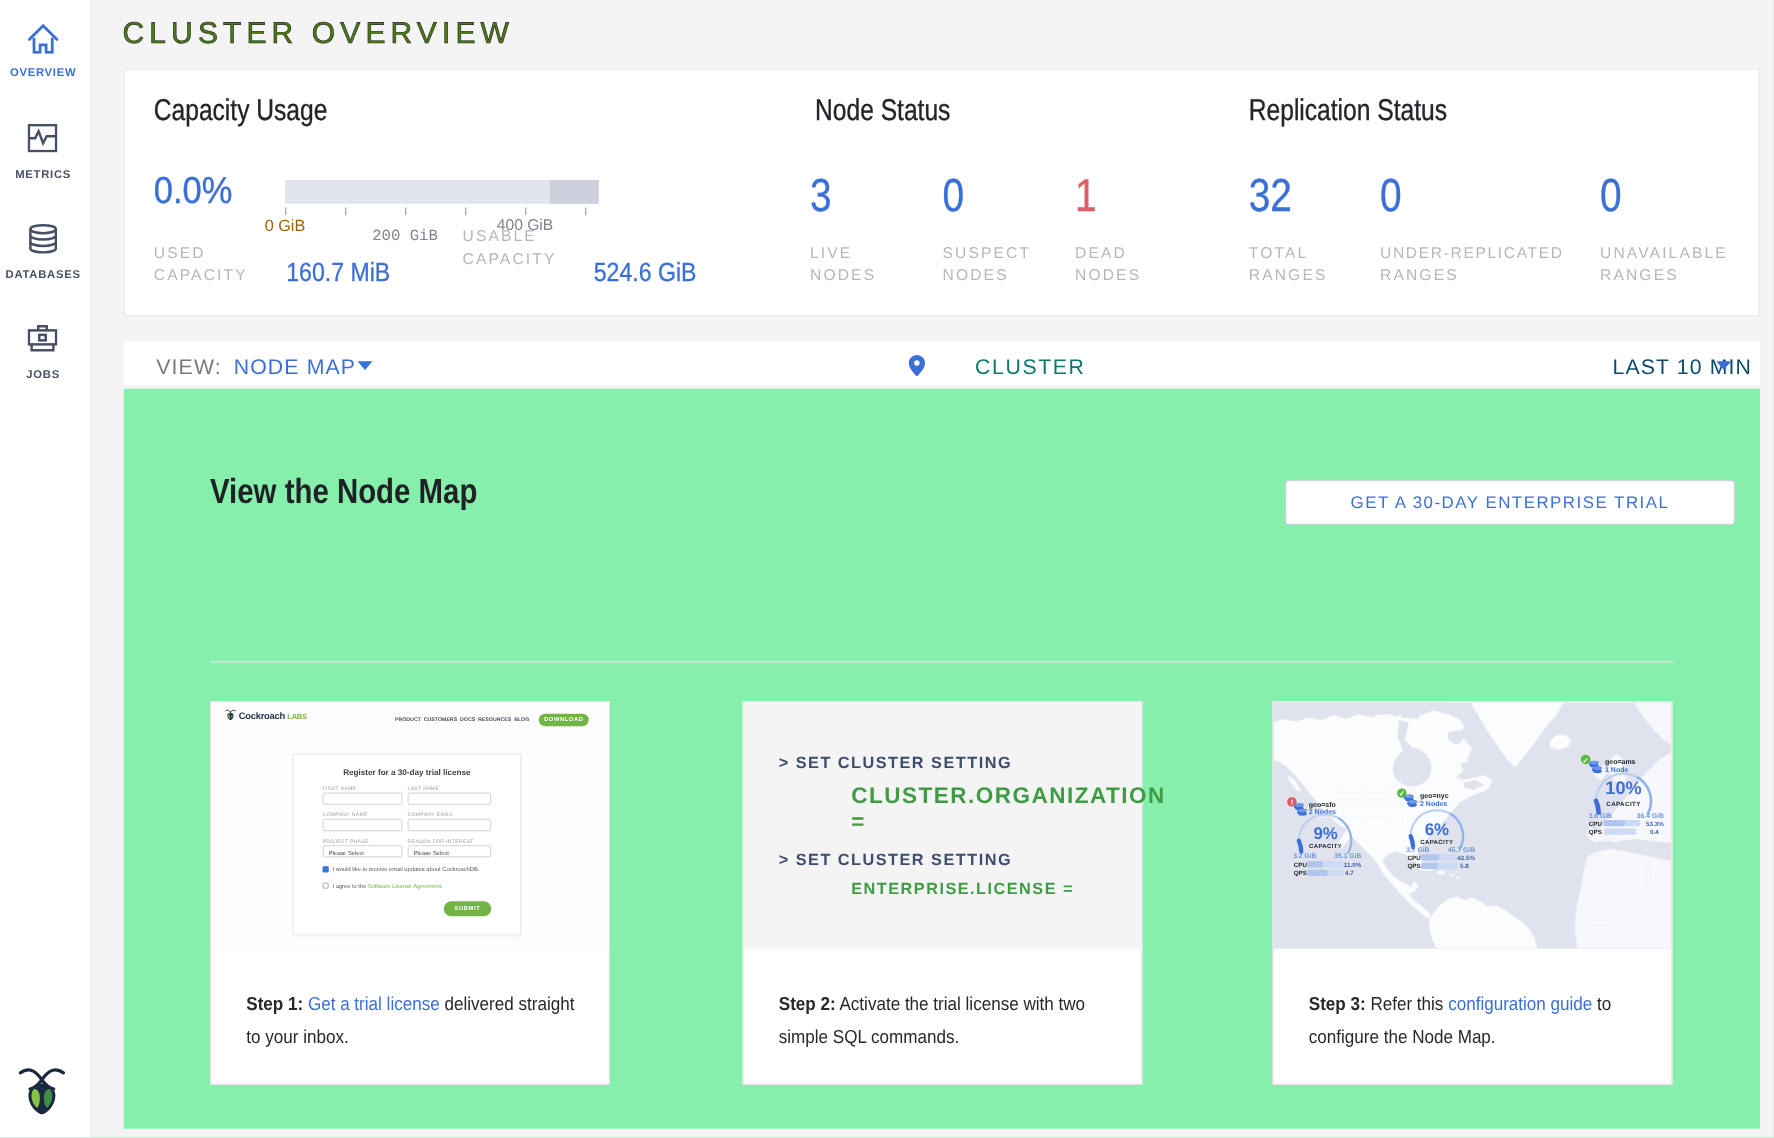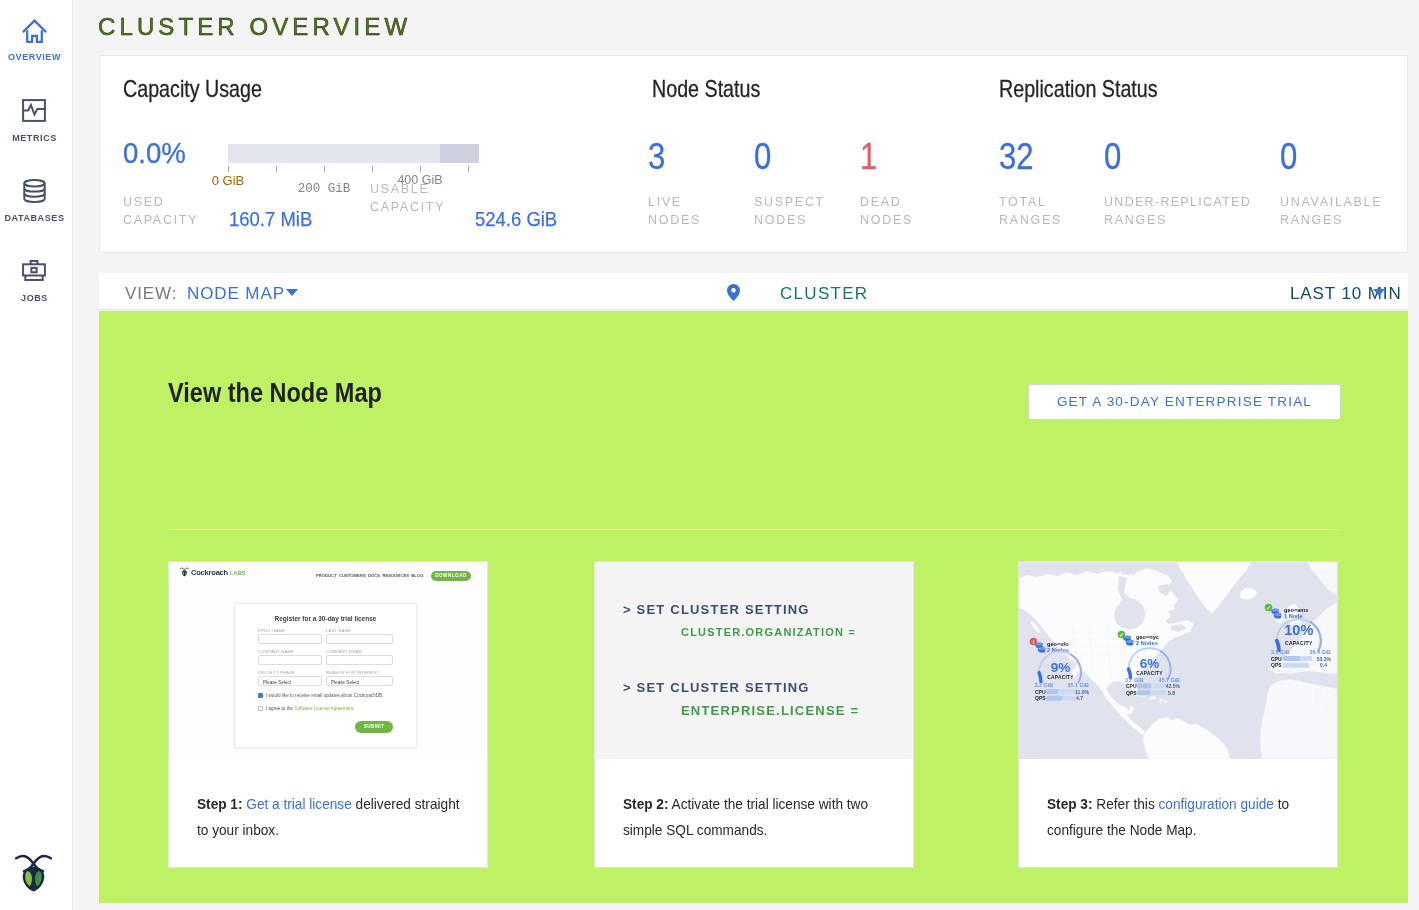--- a/index.html
+++ b/index.html
@@ -21,25 +21,25 @@
 .bignum { position:absolute; font-size:37px; line-height:37px; color:#3b6fd8; transform:scaleX(0.84); transform-origin:left top; -webkit-text-stroke:0.3px currentColor; }
 .pct { position:absolute; font-size:30px; line-height:30px; color:#3b6fd8; transform:scaleX(0.92); transform-origin:left top; -webkit-text-stroke:0.3px currentColor; }
 .statlabel { position:absolute; font-size:12.5px; line-height:18px; letter-spacing:1.7px; color:#b3b7be; }
 .statval { position:absolute; font-size:21px; line-height:21px; color:#3b6fd8; transform:scaleX(0.88); transform-origin:left top; -webkit-text-stroke:0.25px currentColor; }
 
 
 #viewbar { position:absolute; left:99px; top:273px; width:1309px; height:37px; background:#fff; border-bottom:1px solid #e5e5e5; }
 .vb { position:absolute; font-size:17px; letter-spacing:2px; }
 
 
-#content { position:absolute; left:99px; top:311px; width:1309px; height:592px; background:#bef264; }
+#content { position:absolute; left:99px; top:311px; width:1309px; height:592px; background:#86efac; }
 #content h1 { position:absolute; left:69px; top:66px; font-size:28px; font-weight:bold; color:#1f2125; transform:scaleX(0.84); transform-origin:left top; }
 #para { position:absolute; left:69px; top:109px; font-size:14px; line-height:26px; color:#26282c; }
 a.lnk { color:#3b6fd8; text-decoration:none; }
-#trialbtn { position:absolute; left:929px; top:73px; width:313px; height:36px; border:1px solid #ccd3e2; border-radius:3px; background:#fff;
+#trialbtn { position:absolute; left:929px; top:73px; width:360px; height:36px; border:1px solid #ccd3e2; border-radius:3px; background:#fff;
   font-size:13.5px; letter-spacing:1.2px; color:#3b6fd8; text-align:center; line-height:34px; }
 #divider { position:absolute; left:69px; top:218px; width:1171px; height:1px; background:#e3e3e3; }
 .card { position:absolute; top:250px; width:320px; height:307px; border:1px solid #e3e3e3; background:#fff; }
 .cap { position:absolute; left:28px; top:229px; font-size:15px; line-height:26px; color:#26282c; transform:scaleX(0.91); transform-origin:left top; width:320px; }
 </style>
 </head>
 <body>
 
 <div id="sidebar">
   <div class="navitem" style="top:19px;">
@@ -174,21 +174,21 @@
         <div style="position:absolute; left:31px; top:102px; font-size:4.6px; color:#555;">I agree to the <span style="color:#72b546;">Software License Agreement</span>.</div>
         <div style="position:absolute; left:120px; top:117px; width:38px; height:12px; background:#72b546; border-radius:6px; color:#fff; font-size:4.6px; font-weight:bold; letter-spacing:0.5px; text-align:center; line-height:12px;">SUBMIT</div>
       </div>
     </div>
     <div class="cap"><b>Step 1:</b> <a class="lnk" href="#">Get a trial license</a> delivered straight<br>to your inbox.</div>
   </div>
 
   <div class="card" style="left:495px;">
     <div style="position:absolute; left:0; top:0; width:318px; height:197px; background:#f4f4f5;"></div>
     <div style="position:absolute; left:28px; top:39.5px; font-size:13px; font-weight:bold; letter-spacing:1.2px; color:#3e4d6b;">&gt; SET CLUSTER SETTING</div>
-    <div style="position:absolute; left:86px; top:64px; font-size:11px; font-weight:bold; letter-spacing:1.2px; color:#3f9b44;">CLUSTER.ORGANIZATION =</div>
+    <div style="position:absolute; left:86px; top:64px; font-size:18px; font-weight:bold; letter-spacing:1.2px; color:#3f9b44;">CLUSTER.ORGANIZATION =</div>
     <div style="position:absolute; left:28px; top:117.5px; font-size:13px; font-weight:bold; letter-spacing:1.2px; color:#3e4d6b;">&gt; SET CLUSTER SETTING</div>
     <div style="position:absolute; left:86px; top:140.5px; font-size:13px; font-weight:bold; letter-spacing:1.2px; color:#3f9b44;">ENTERPRISE.LICENSE =</div>
     <div class="cap"><b>Step 2:</b> Activate the trial license with two<br>simple SQL commands.</div>
   </div>
 
   <div class="card" style="left:919px;">
     <svg width="318" height="197" viewBox="0 0 318 197" style="position:absolute; left:0; top:0;">
       <rect x="0" y="0" width="318" height="197" fill="#e0e3ed"></rect>
       <g fill="#fbfcfe" stroke="#eaecf4" stroke-width="0.7">
 

